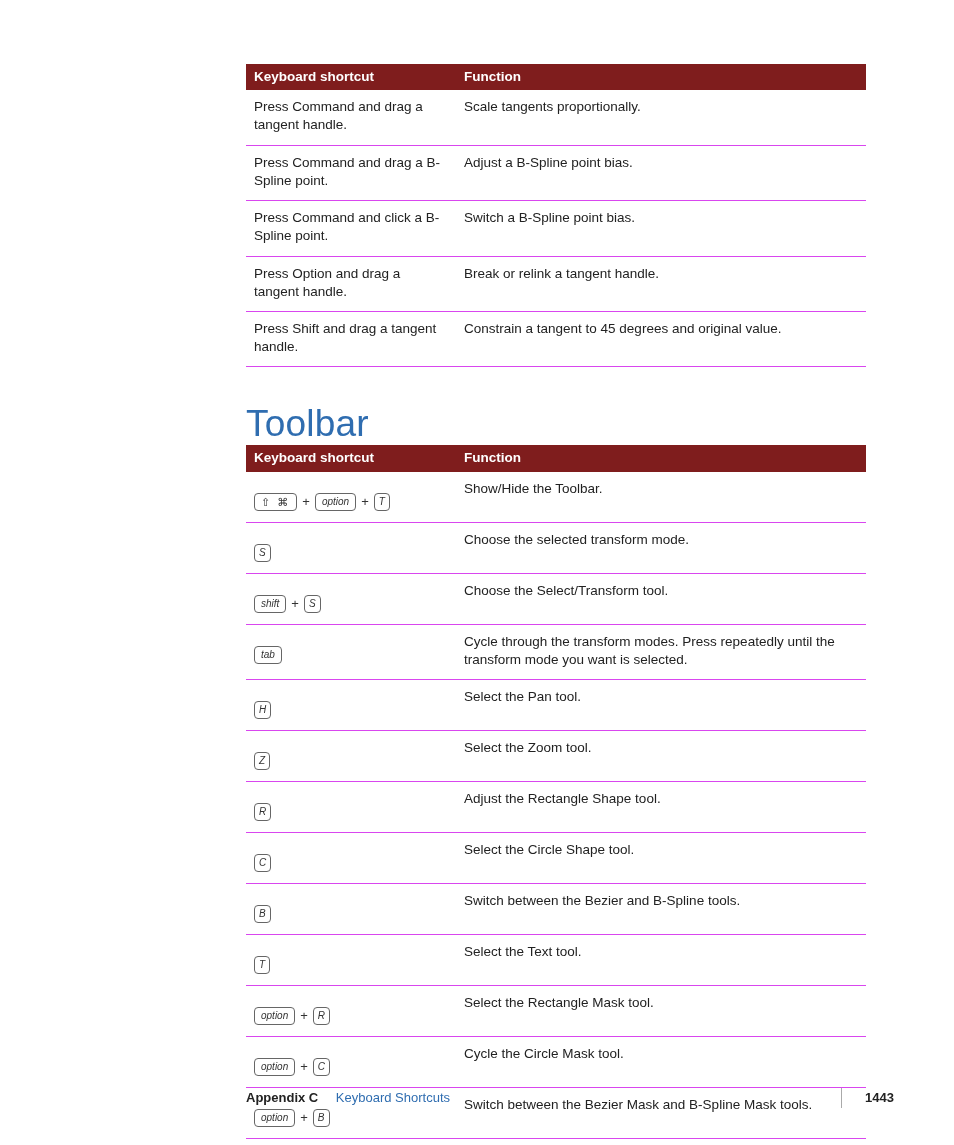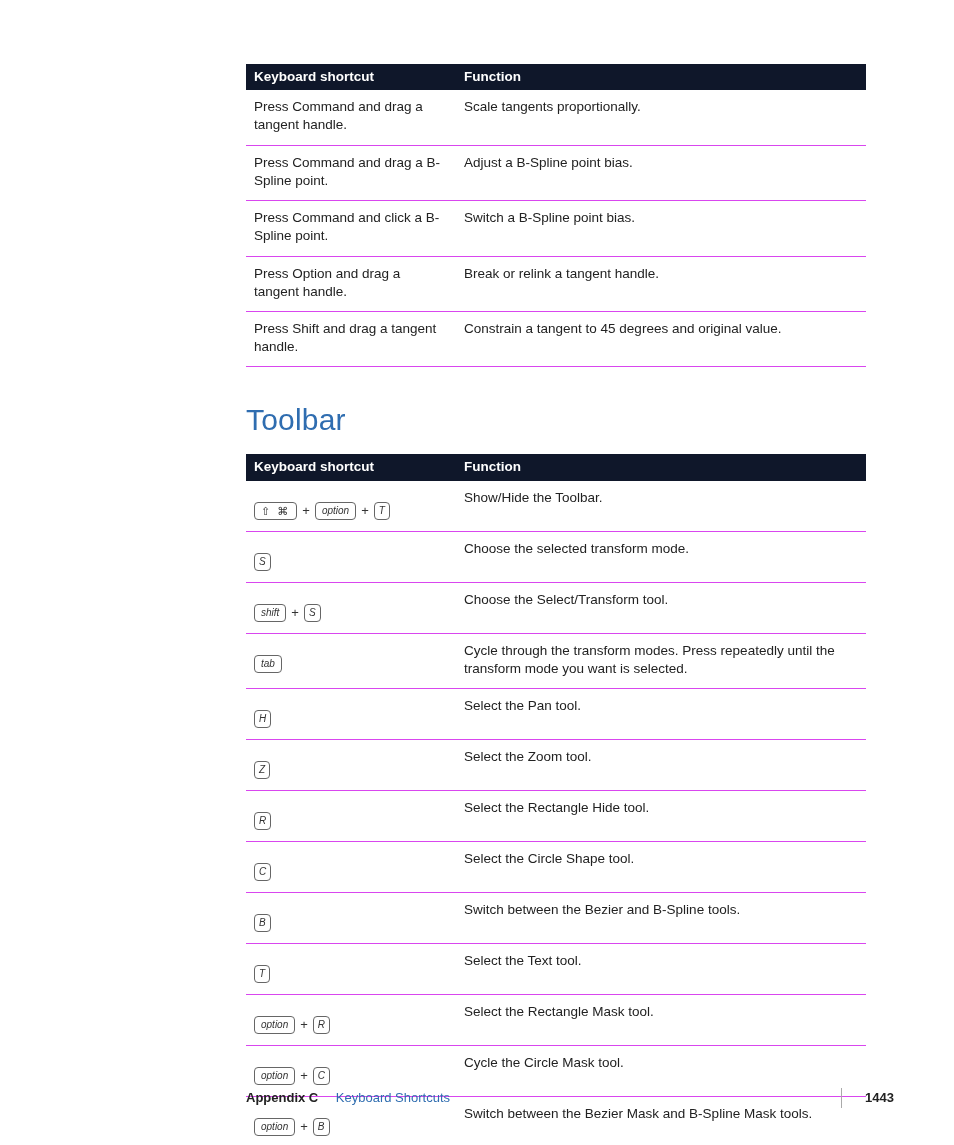--- a/index.html
+++ b/index.html
@@ -15,40 +15,40 @@
   .page {
     padding: 64px 88px 0 246px;
   }
   table {
     width: 100%;
     border-collapse: collapse;
     font-size: 13.5px;
     line-height: 1.35;
   }
   thead th {
-    background: #0f172a;
+    background: #7f1d1d;
     color: #fff;
     text-align: left;
     font-weight: 700;
     padding: 4px 8px;
     font-size: 13.5px;
     margin-top: 26px;
   }
   thead th:first-child { width: 210px; }
   tbody td {
     padding: 8px 8px 10px 8px;
     border-bottom: 1px solid #d946ef;
     vertical-align: top;
     color: #222;
   }
   h2.section-title {
-    font-size: 30px;
+    font-size: 37px;
     font-weight: 400;
     color: #2f6db0;
-    margin: 36px 0 17px 0;
+    margin: 36px 0 0 0;
     letter-spacing: 0.2px;
   }
   .key {
     display: inline-block;
     border: 1px solid #666;
     border-radius: 4px;
     padding: 0 5px;
     min-width: 16px;
     height: 18px;
     line-height: 16px;
@@ -159,21 +159,21 @@
         <tr>
           <td class="keycell"><span class="key single">H</span></td>
           <td>Select the Pan tool.</td>
         </tr>
         <tr>
           <td class="keycell"><span class="key single">Z</span></td>
           <td>Select the Zoom tool.</td>
         </tr>
         <tr>
           <td class="keycell"><span class="key single">R</span></td>
-          <td>Select the Rectangle Hide tool.</td>
+          <td>Adjust the Rectangle Shape tool.</td>
         </tr>
         <tr>
           <td class="keycell"><span class="key single">C</span></td>
           <td>Select the Circle Shape tool.</td>
         </tr>
         <tr>
           <td class="keycell"><span class="key single">B</span></td>
           <td>Switch between the Bezier and B-Spline tools.</td>
         </tr>
         <tr>

